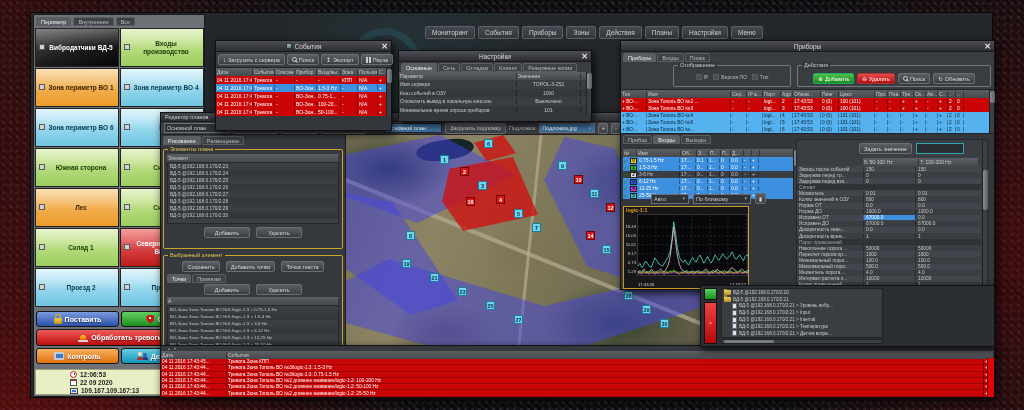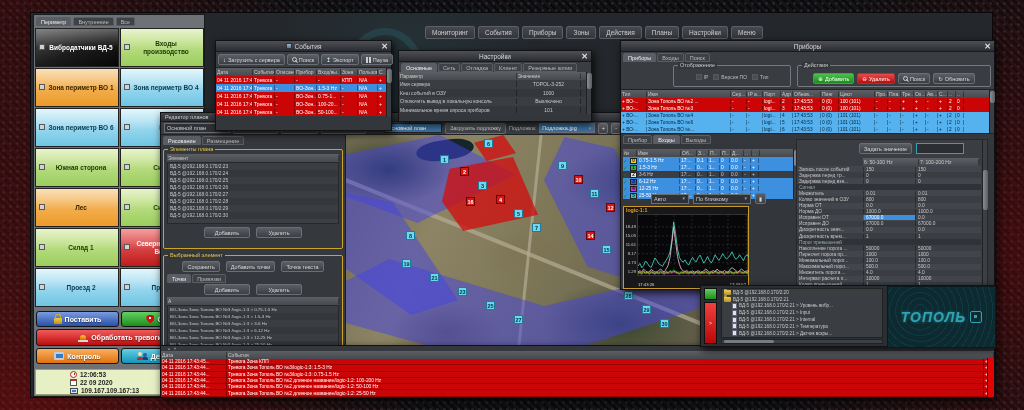--- a/index.html
+++ b/index.html
@@ -1032,24 +1032,20 @@
           <div>ВД-5    @192.168.0.170/2:21 &gt; Температура</div>
         </div>
         <div class="treerow leaf">
           <div class="ic-file"></div>
           <div>ВД-5    @192.168.0.170/2:21 &gt; Датчик вскры...</div>
         </div>
       </div>
     <div id="tree-hscroll">
         <span class="thumb"></span>
       </div>
-    <div id="logo">
-      <span id="logo-text">ТОПОЛЬ</span>
-      <span id="logo-mark"></span>
-    </div>
   </div>
 
   <div class="win" id="alarm-panel">
     <div id="al-sort">
         <span>▲</span>
         <span>▼</span>
       </div>
     <div class="tbl-h">
       <span class="cell" style="width:66px;">Дата</span>
       <span class="cell" style="flex:1;">События</span>

